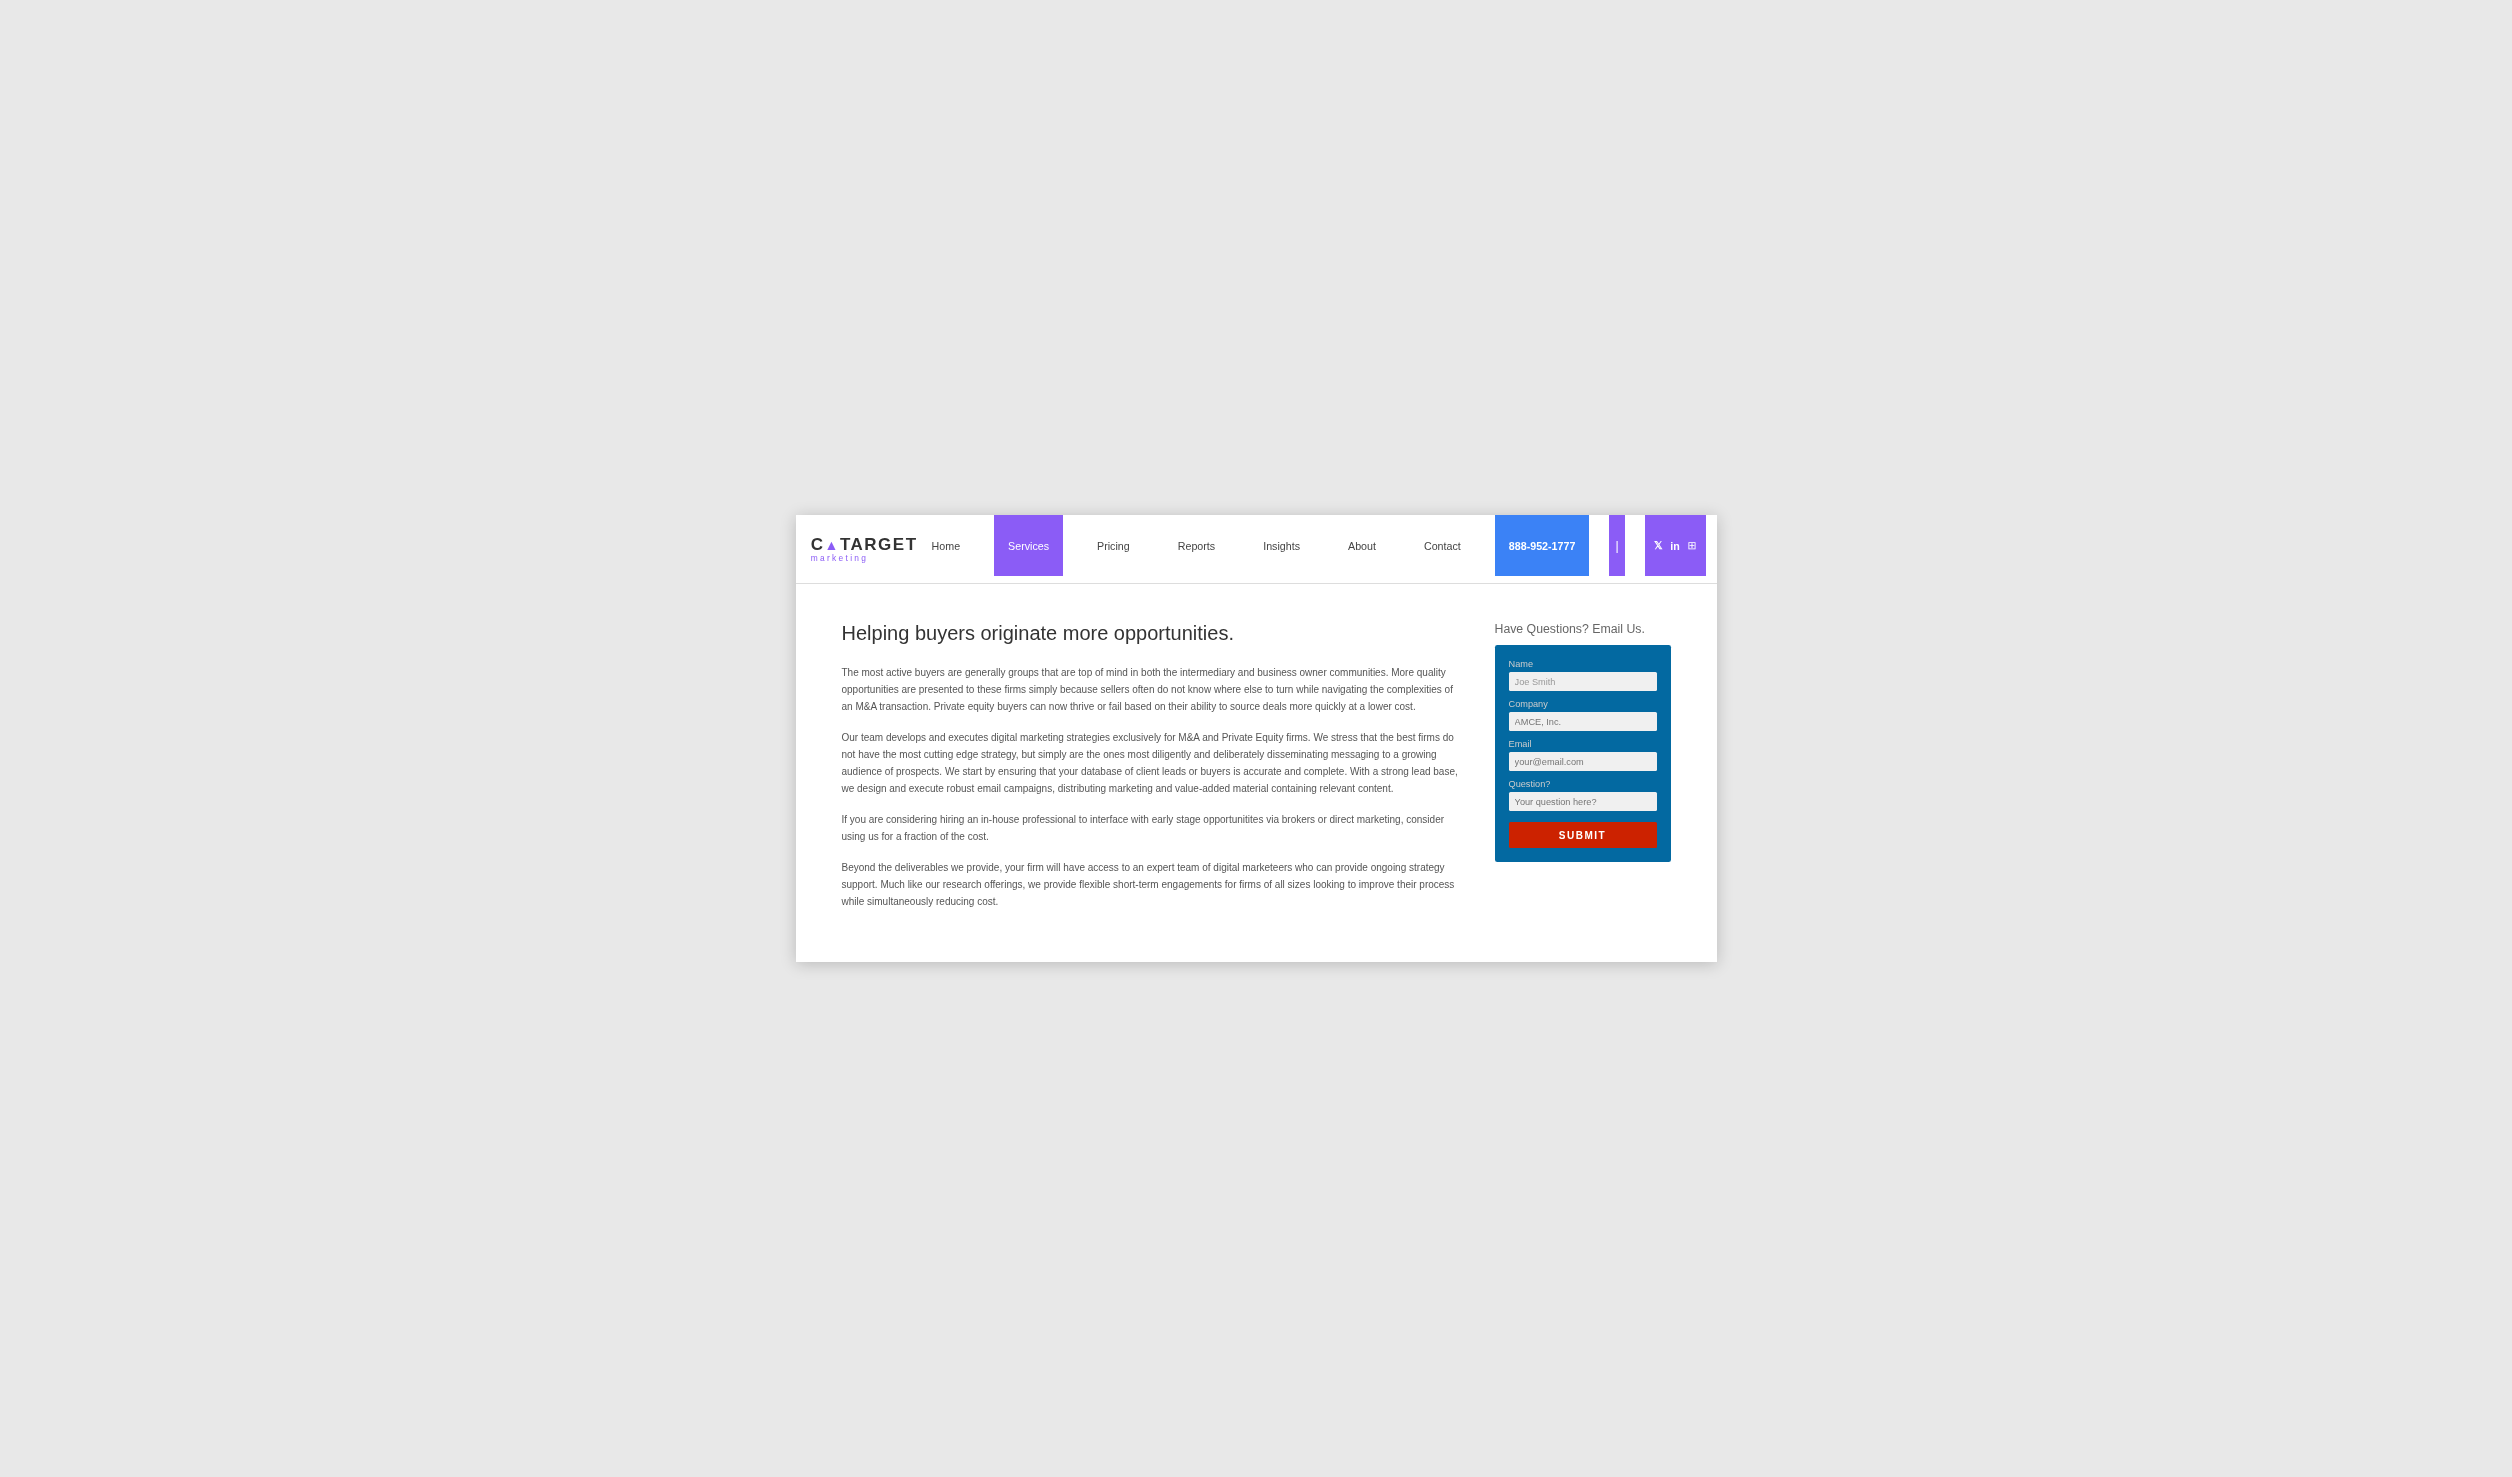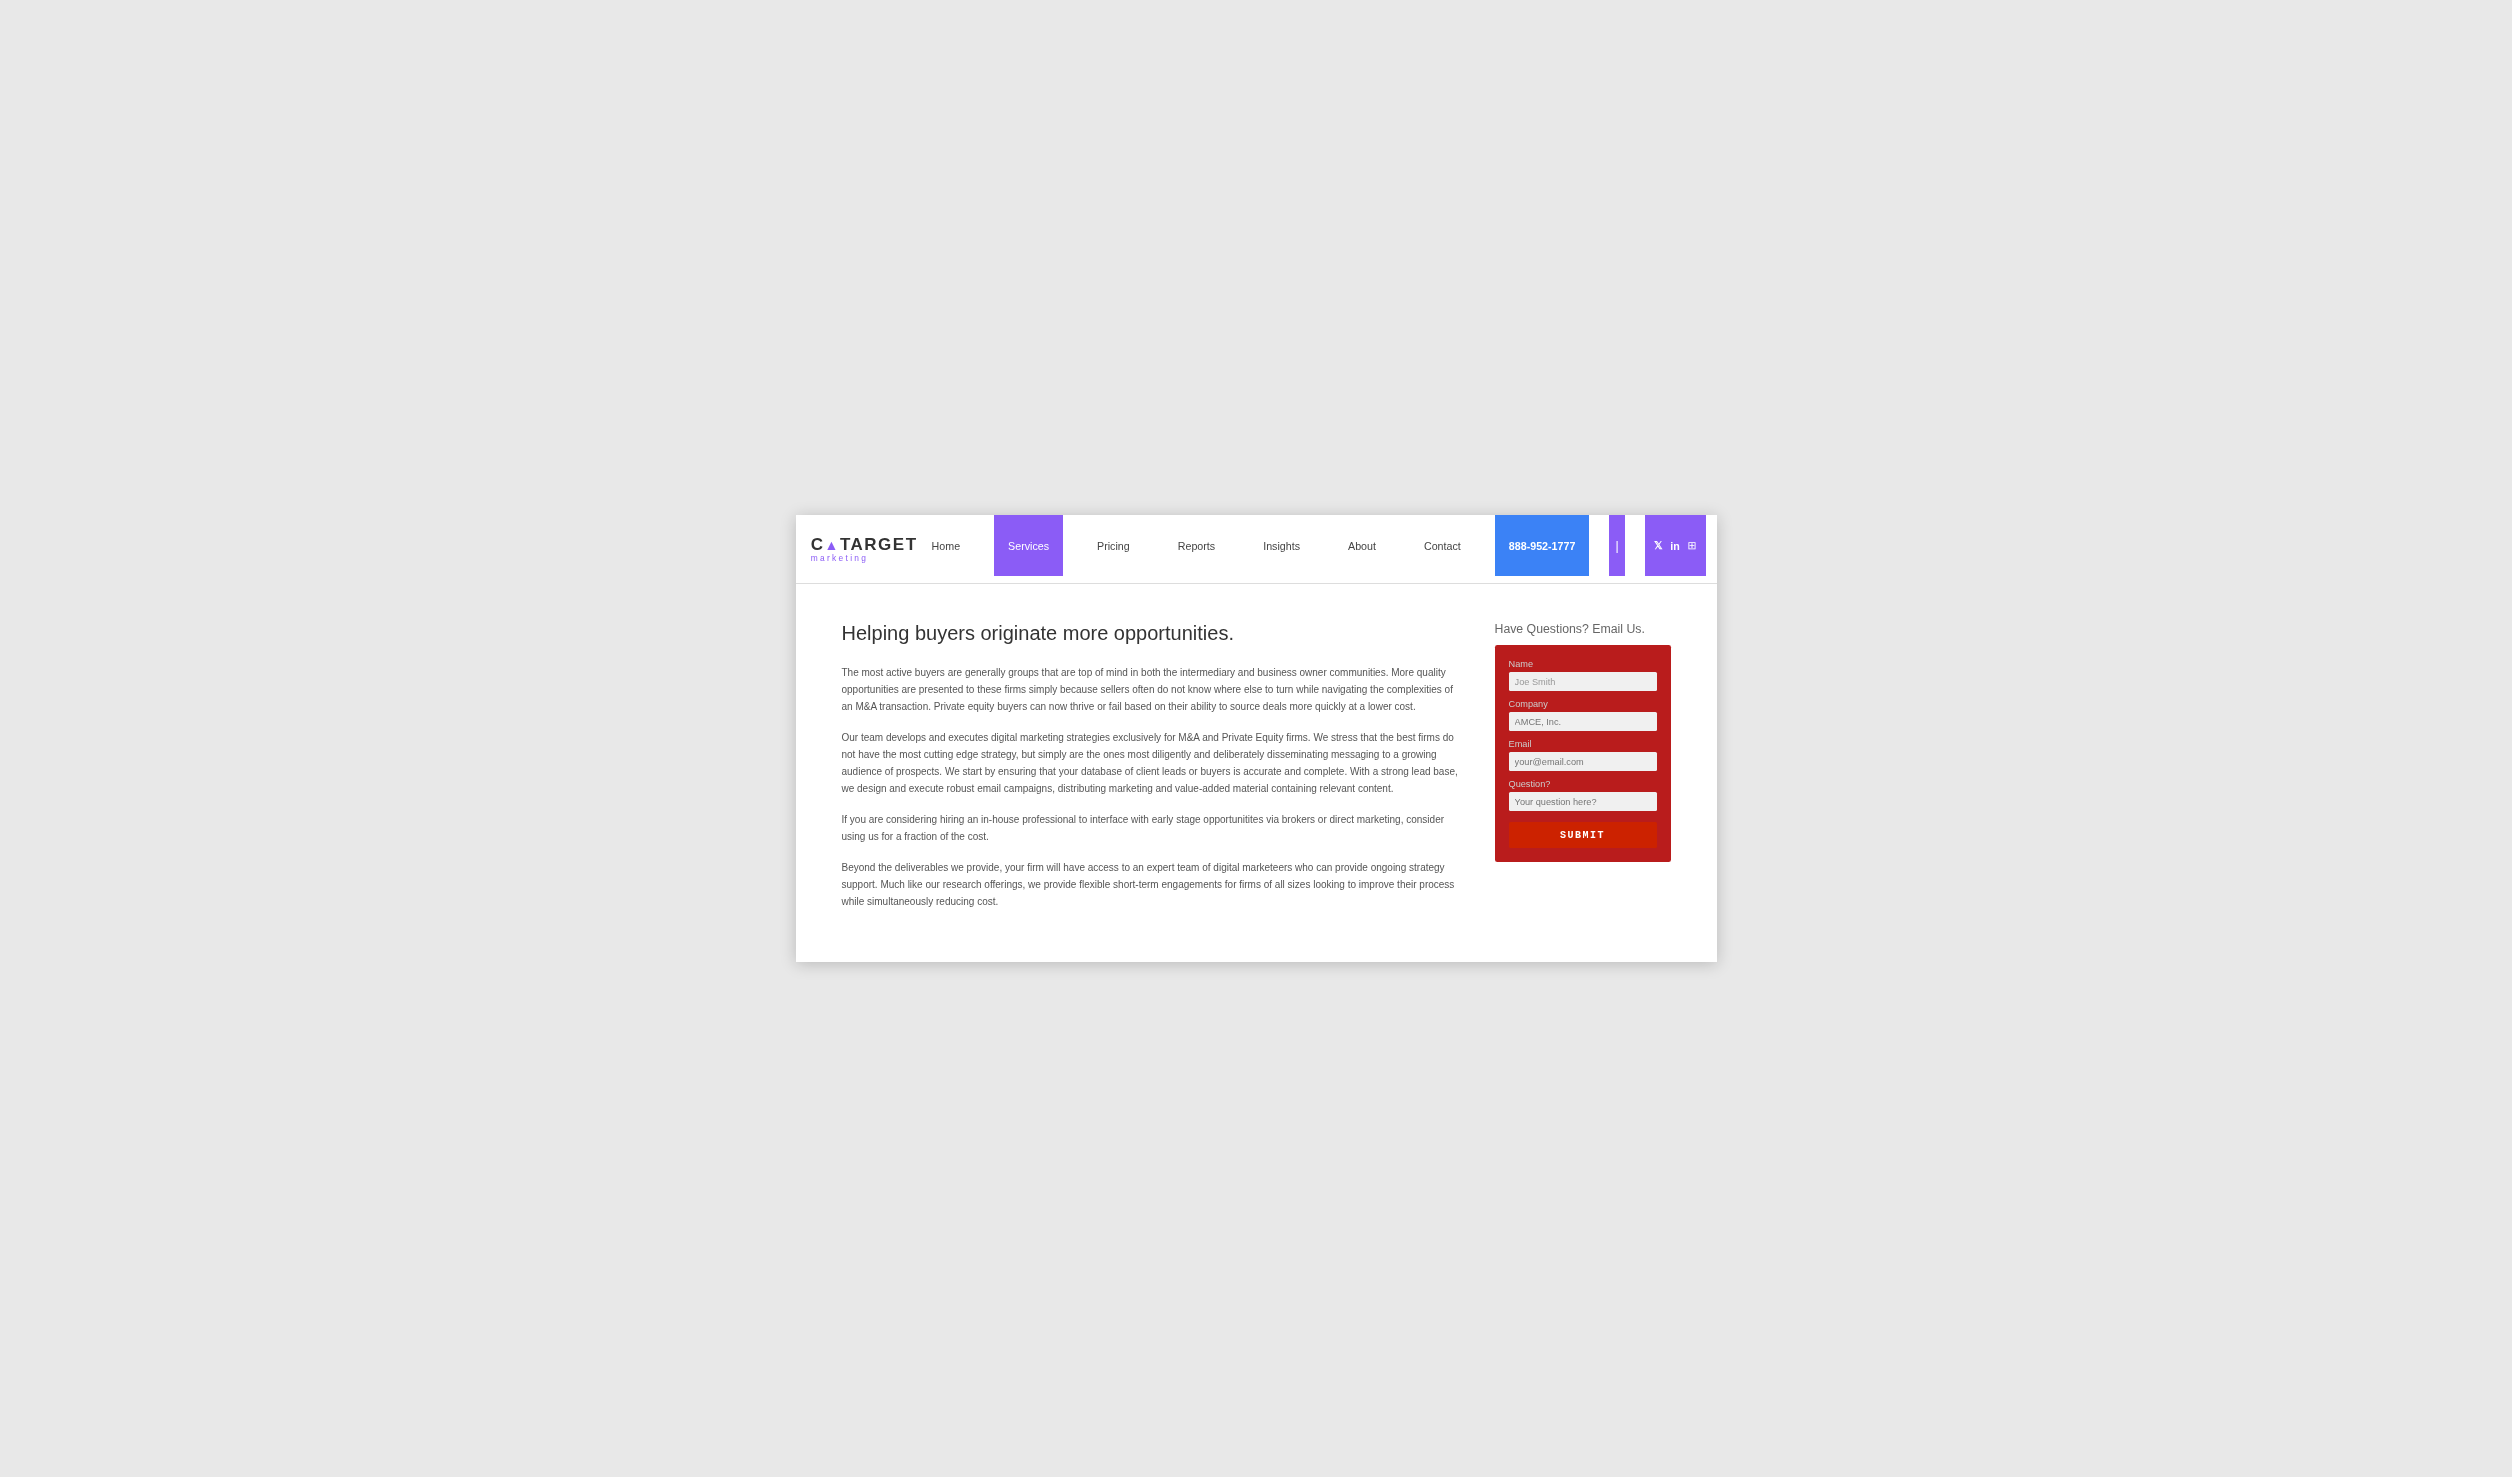--- a/index.html
+++ b/index.html
@@ -185,21 +185,21 @@
     .sidebar-form {
       width: 176px;
       flex-shrink: 0;
     }
     .form-question-title {
       font-size: 12.3px;
       color: #666;
       margin-bottom: 9.2px;
     }
     .form-box {
-      background: #b91c1c;
+      background: #0369a1;
       padding: 14px;
       border-radius: 2.3px;
     }
     .form-label {
       display: block;
       font-size: 9.2px;
       color: #ccc;
       margin-bottom: 3.1px;
       margin-top: 7.7px;
     }
@@ -222,21 +222,20 @@
       padding: 7.7px;
       background: #cc2200;
       color: #fff;
       font-size: 10px;
       font-weight: bold;
       letter-spacing: 1.5px;
       border: none;
       border-radius: 1.5px;
       cursor: pointer;
       text-align: center;
-      font-family: Liberation Mono, monospace;
     }
   </style>
 </head>
 <body>
 
 <div class="page-wrapper">
 
   <header class="header">
     <div class="logo-area">
       <div class="logo-text">

